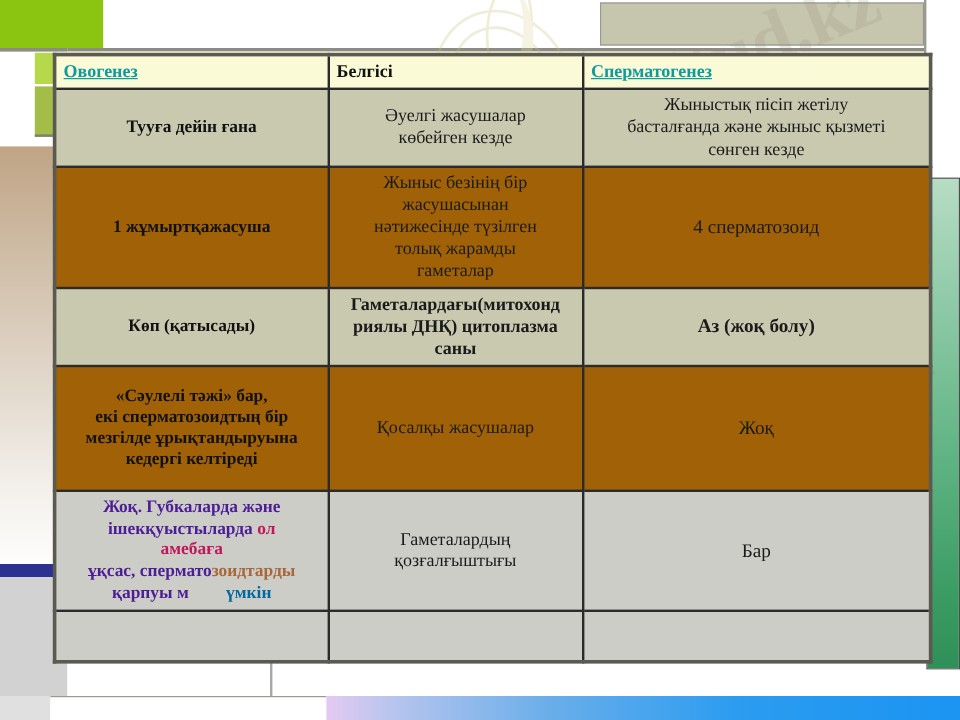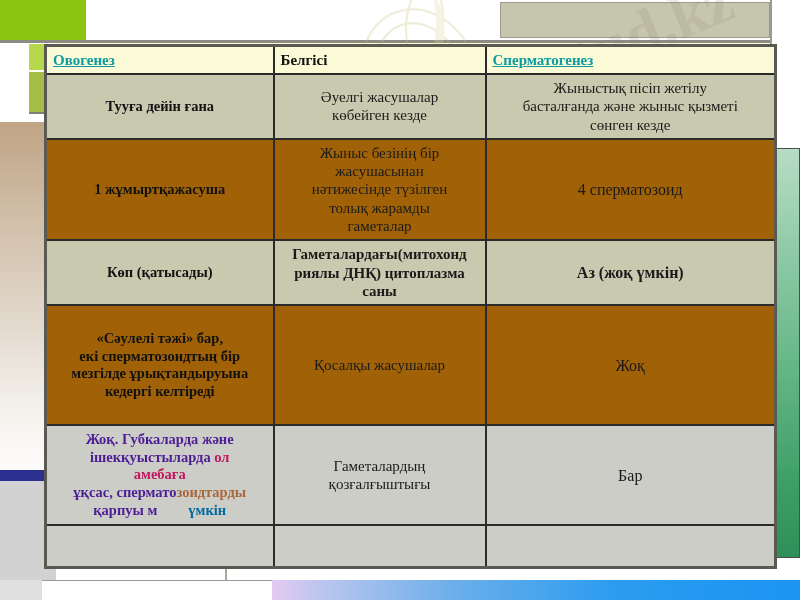--- a/index.html
+++ b/index.html
@@ -244,21 +244,21 @@
   
   .grad-word-dark { color: #4c1d95; margin-top: 38px; }
   .grad-word-mid  { color: #be185d; font-family: Liberation Serif, serif; }
   .grad-word-warm { color: #a8683c; }
   .grad-word-tan  { color: #0369a1; margin-left: 31px; }
 
   
   .h1 td { height: 52px; }
   .h2 td { height: 96px; }
   .h3 td { height: 64px; font-weight: bold; }
-  .h4 td { height: 120px; }
+  .h4 td { height: 104px; }
   .h5 td { height: 100px; }
   .h6 td { height: 42px; }
 </style>
 </head>
 <body>
 
 <div id="slide">
 
   <div class="deco-green-top"></div>
   <div class="deco-white-left"></div>
@@ -332,21 +332,21 @@
 
       <tr class="r-cream h2">
         <td class="cell-label">1 жұмыртқажасуша</td>
         <td class="cell-plain">Жыныс безінің бір<br>жасушасынан<br>нәтижесінде түзілген<br>толық жарамды<br>гаметалар</td>
         <td class="cell-plain big">4 сперматозоид</td>
       </tr>
 
       <tr class="r-beige h3">
         <td class="cell-label">Көп (қатысады)</td>
         <td class="cell-plain">Гаметалардағы(митохонд<br>риялы ДНҚ) цитоплазма<br>саны</td>
-        <td class="cell-plain big">Аз (жоқ үмкін)</td>
+        <td class="cell-plain big">Аз (жоқ болу)</td>
       </tr>
 
       <tr class="r-cream h4">
         <td class="cell-label">«Сәулелі тәжі» бар,<br>екі сперматозоидтың бір<br>мезгілде ұрықтандыруына<br>кедергі келтіреді</td>
         <td class="cell-plain">Қосалқы жасушалар</td>
         <td class="cell-plain big">Жоқ</td>
       </tr>
 
       <tr class="r-grey h5">
         <td class="cell-label"><span class="grad-word-dark">Жоқ. Губкаларда және</span><br><span class="grad-word-dark">ішекқуыстыларда </span><span class="grad-word-mid">ол</span><br><span class="grad-word-mid">амебаға</span><br><span class="grad-word-dark">ұқсас, спермато</span><span class="grad-word-warm">зоидтарды</span><br><span class="grad-word-dark">қарпуы м</span><span class="grad-word-tan">үмкін</span></td>

